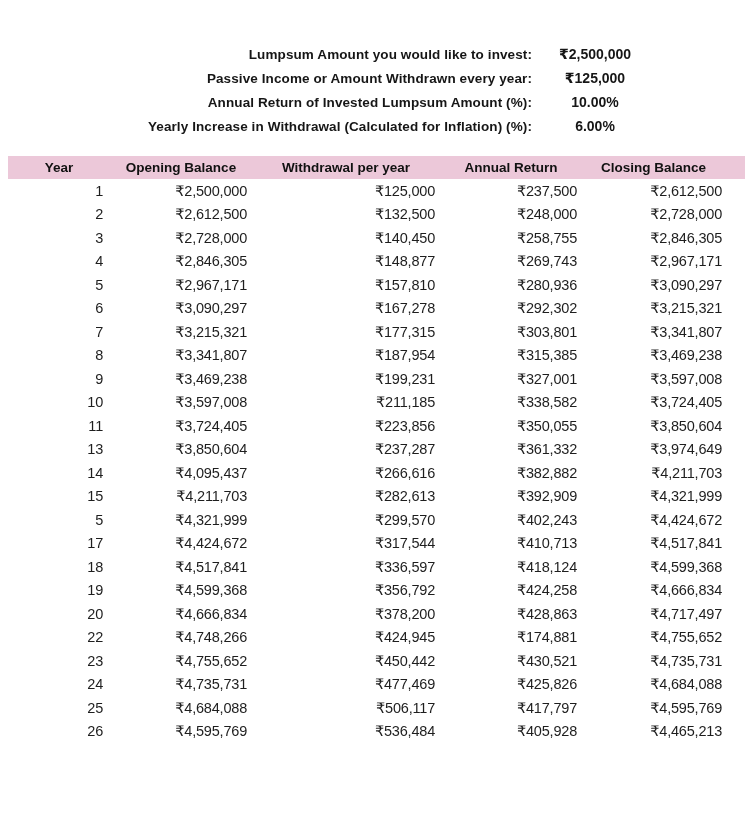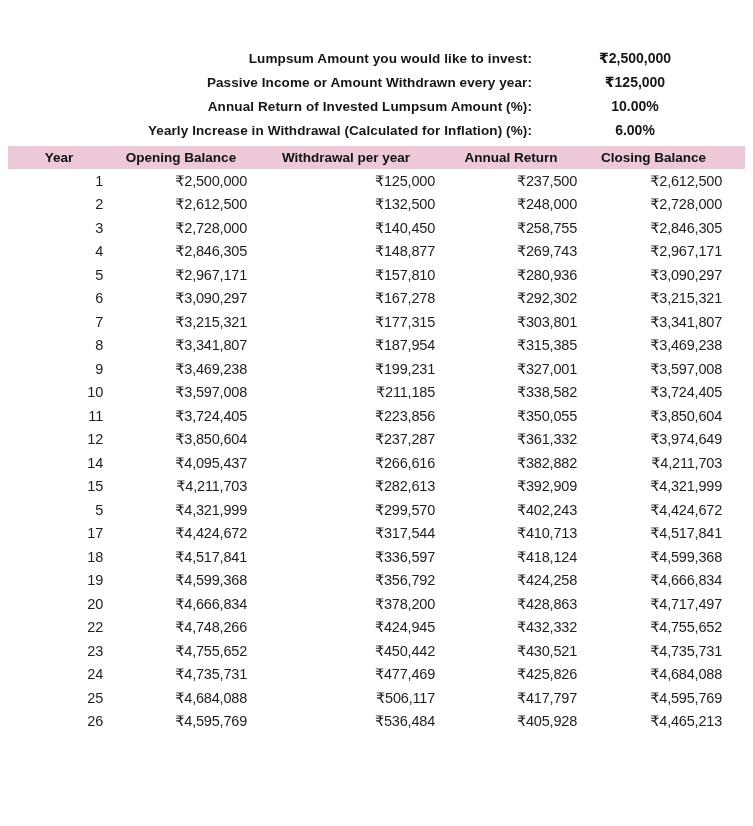--- a/index.html
+++ b/index.html
@@ -4,32 +4,32 @@
 <style>
   :root { --header-bg: #ecc8d9; --text: #161616; --data-text: #1e1e1e; }
   * { margin: 0; padding: 0; box-sizing: border-box; }
   html, body { background: #ffffff; }
   body {
     width: 753px; height: 826px; overflow: hidden;
     font-family: "Liberation Sans", "DejaVu Sans", sans-serif;
     color: var(--text);
   }
   .inputs-block { padding-top: 42px; }
-  .input-row { display: flex; align-items: flex-end; height: 24px; gap: 40px; }
+  .input-row { display: flex; align-items: center; height: 24px; }
   .input-label {
     width: 532px; text-align: right;
     font-size: 13.5px; font-weight: 700; letter-spacing: 0.1px;
   }
   .input-value {
     width: 126px; text-align: center;
     font-size: 14px; font-weight: 700;
   }
   .swp-table {
     border-collapse: collapse; table-layout: fixed;
-    margin-left: 8px; margin-top: 8px;
+    margin-left: 8px; margin-top: 18px;
     width: 737px;
   }
   .swp-table th {
     background: var(--header-bg);
     font-size: 13.5px; font-weight: 700; color: #111111;
     height: 23px; text-align: center; vertical-align: middle;
     white-space: nowrap;
   }
   .swp-table th.col-closing { padding-right: 20px; }
   .swp-table td {
@@ -166,21 +166,21 @@
 
       <tr>
         <td class="col-year">11</td>
         <td class="col-opening">₹3,724,405</td>
         <td class="col-withdrawal">₹223,856</td>
         <td class="col-return">₹350,055</td>
         <td class="col-closing">₹3,850,604</td>
       </tr>
 
       <tr>
-        <td class="col-year">12</td>
+        <td class="col-year">13</td>
         <td class="col-opening">₹3,850,604</td>
         <td class="col-withdrawal">₹237,287</td>
         <td class="col-return">₹361,332</td>
         <td class="col-closing">₹3,974,649</td>
       </tr>
 
 
       <tr>
         <td class="col-year">14</td>
         <td class="col-opening">₹4,095,437</td>
@@ -235,21 +235,21 @@
         <td class="col-withdrawal">₹378,200</td>
         <td class="col-return">₹428,863</td>
         <td class="col-closing">₹4,717,497</td>
       </tr>
 
 
       <tr>
         <td class="col-year">22</td>
         <td class="col-opening">₹4,748,266</td>
         <td class="col-withdrawal">₹424,945</td>
-        <td class="col-return">₹432,332</td>
+        <td class="col-return">₹174,881</td>
         <td class="col-closing">₹4,755,652</td>
       </tr>
 
       <tr>
         <td class="col-year">23</td>
         <td class="col-opening">₹4,755,652</td>
         <td class="col-withdrawal">₹450,442</td>
         <td class="col-return">₹430,521</td>
         <td class="col-closing">₹4,735,731</td>
       </tr>

